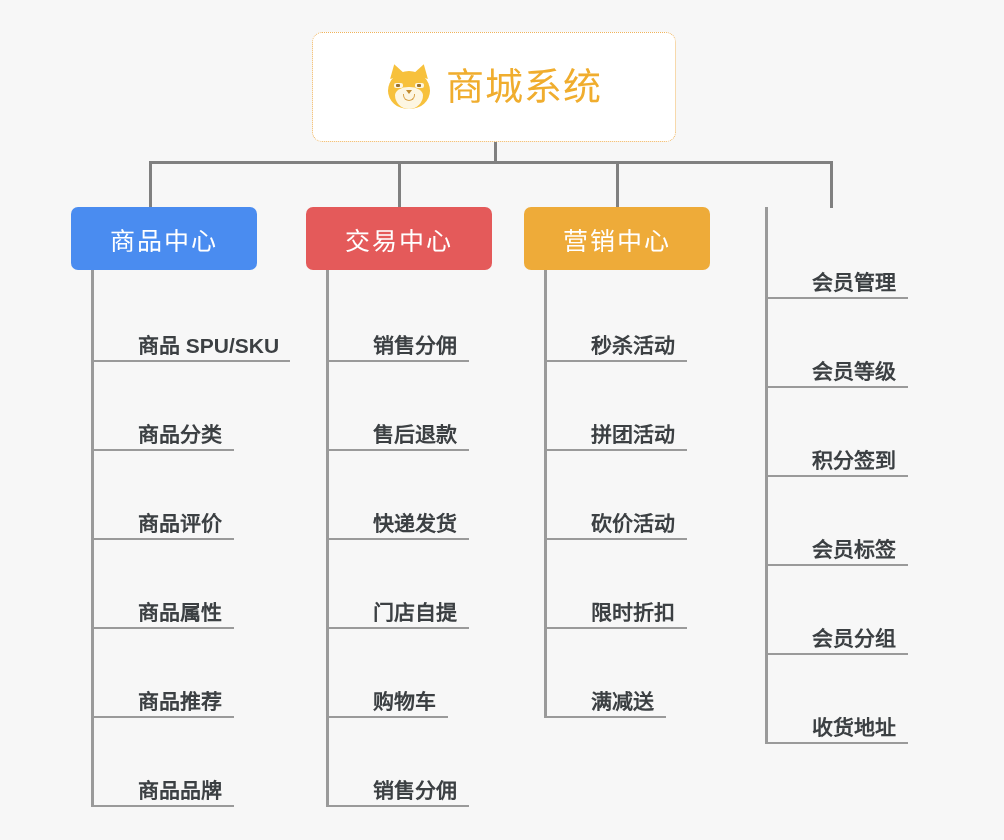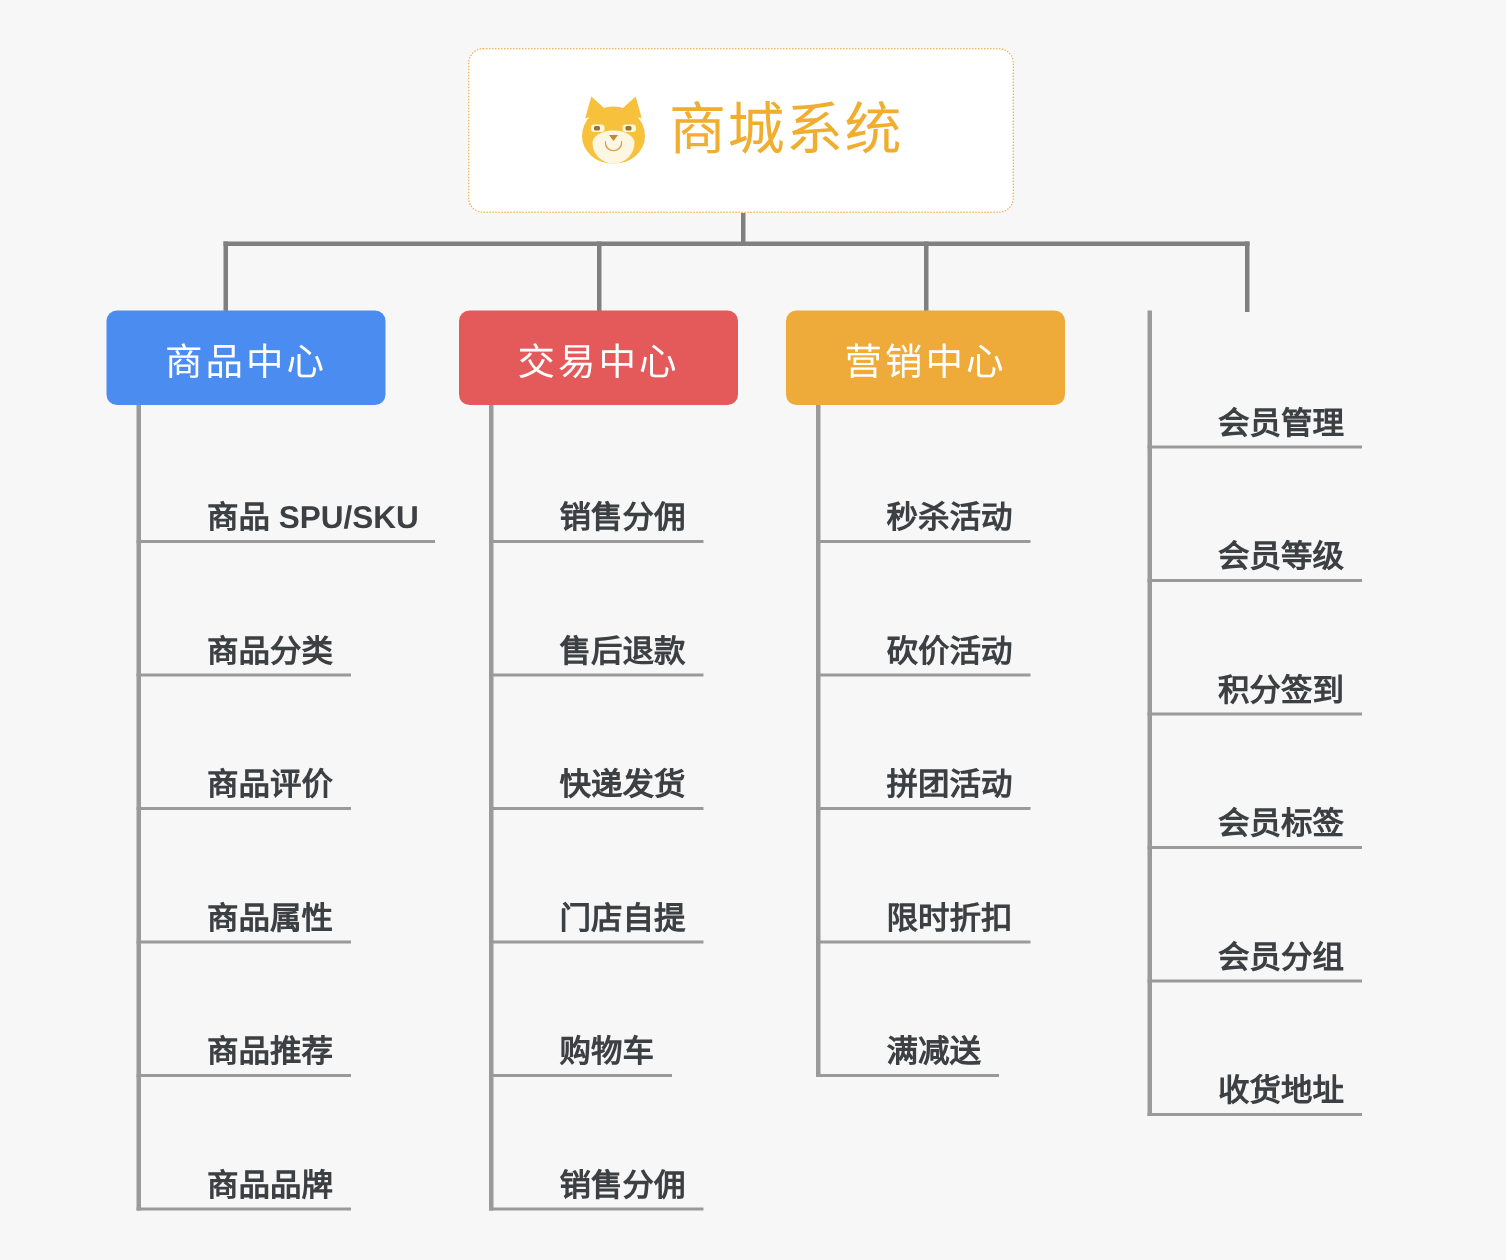--- a/index.html
+++ b/index.html
@@ -268,25 +268,25 @@
   </div>
 
   <div class="column" style="left:524px;">
     <div class="cat-box" style="background: rgb(238, 171, 57);">营销中心</div>
     <div class="leaf-list">
       <div class="leaf">
           <span class="leaf-label">秒杀活动</span>
           <span class="leaf-rule" style="width: 143px;"></span>
         </div>
       <div class="leaf">
+          <span class="leaf-label">拼团活动</span>
+          <span class="leaf-rule" style="width: 143px;"></span>
+        </div>
+      <div class="leaf">
           <span class="leaf-label">砍价活动</span>
-          <span class="leaf-rule" style="width: 143px;"></span>
-        </div>
-      <div class="leaf">
-          <span class="leaf-label">拼团活动</span>
           <span class="leaf-rule" style="width: 143px;"></span>
         </div>
       <div class="leaf">
           <span class="leaf-label">限时折扣</span>
           <span class="leaf-rule" style="width: 143px;"></span>
         </div>
       <div class="leaf">
           <span class="leaf-label">满减送</span>
           <span class="leaf-rule" style="width: 122px;"></span>
         </div>

